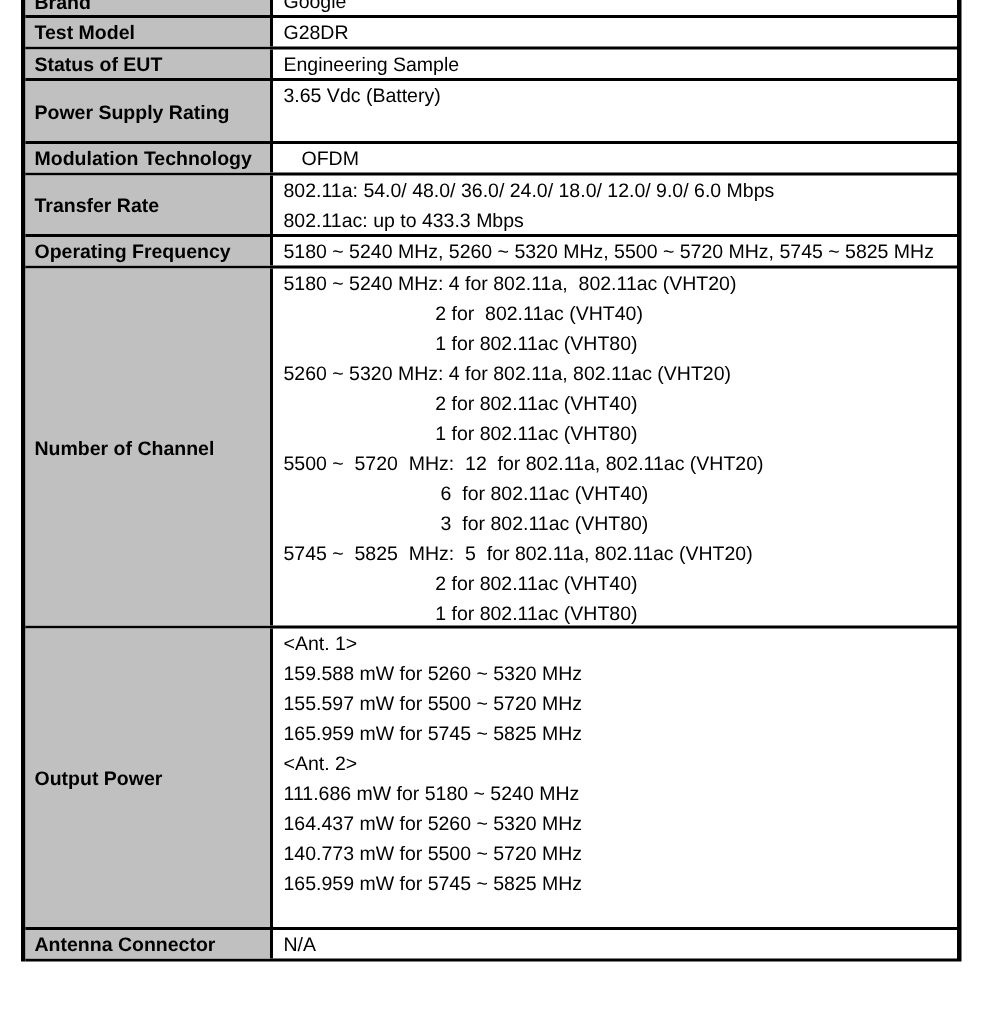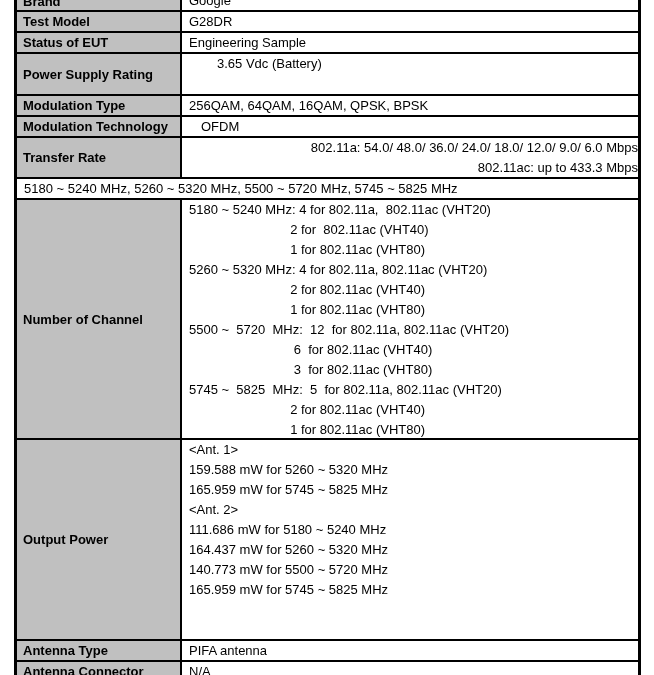--- a/index.html
+++ b/index.html
@@ -30,46 +30,41 @@
       <div class="value single">
         <div class="line">G28DR</div>
       </div>
     </div>
     <div class="row" style="height: 21px;">
       <div class="label">Status of EUT</div>
       <div class="value single">
         <div class="line">Engineering Sample</div>
       </div>
     </div>
-    <div class="row" style="height: 42px; gap: 28px;">
+    <div class="row" style="height: 42px;">
       <div class="label">Power Supply Rating</div>
       <div class="value">
         <div class="line">3.65 Vdc (Battery)</div>
-      </div>
-    </div>
-    <div class="row" style="height: 21px;">
-      <div class="label">Modulation Type</div>
-      <div class="value single">
-        <div class="line">256QAM, 64QAM, 16QAM, QPSK, BPSK</div>
       </div>
     </div>
     <div class="row" style="height: 21px; gap: 12px;">
       <div class="label">Modulation Technology</div>
       <div class="value single">
         <div class="line">OFDM</div>
       </div>
     </div>
-    <div class="row" style="height: 41px; text-align: right;">
+    <div class="row" style="height: 41px;">
       <div class="label">Transfer Rate</div>
       <div class="value">
         <div class="line">802.11a: 54.0/ 48.0/ 36.0/ 24.0/ 18.0/ 12.0/ 9.0/ 6.0 Mbps</div>
         <div class="line">802.11ac: up to 433.3 Mbps</div>
       </div>
     </div>
     <div class="row" style="height: 21px;">
+      <div class="label">Operating Frequency</div>
       <div class="value single">
         <div class="line">5180 ~ 5240 MHz, 5260 ~ 5320 MHz, 5500 ~ 5720 MHz, 5745 ~ 5825 MHz</div>
       </div>
     </div>
     <div class="row" style="height: 240px;">
       <div class="label">Number of Channel</div>
       <div class="value">
         <div class="line">5180 ~ 5240 MHz: 4 for 802.11a,  802.11ac (VHT20)</div>
         <div class="line">                            2 for  802.11ac (VHT40)</div>
         <div class="line">                            1 for 802.11ac (VHT80)</div>
@@ -82,32 +77,27 @@
         <div class="line">5745 ~  5825  MHz:  5  for 802.11a, 802.11ac (VHT20)</div>
         <div class="line">                            2 for 802.11ac (VHT40)</div>
         <div class="line">                            1 for 802.11ac (VHT80)</div>
       </div>
     </div>
     <div class="row" style="height: 201px;">
       <div class="label">Output Power</div>
       <div class="value">
         <div class="line">&lt;Ant. 1&gt;</div>
         <div class="line">159.588 mW for 5260 ~ 5320 MHz</div>
+        <div class="line">155.597 mW for 5500 ~ 5720 MHz</div>
         <div class="line">165.959 mW for 5745 ~ 5825 MHz</div>
         <div class="line">&lt;Ant. 2&gt;</div>
         <div class="line">111.686 mW for 5180 ~ 5240 MHz</div>
         <div class="line">164.437 mW for 5260 ~ 5320 MHz</div>
         <div class="line">140.773 mW for 5500 ~ 5720 MHz</div>
         <div class="line">165.959 mW for 5745 ~ 5825 MHz</div>
-      </div>
-    </div>
-    <div class="row" style="height: 21px;">
-      <div class="label">Antenna Type</div>
-      <div class="value single">
-        <div class="line">PIFA antenna</div>
       </div>
     </div>
     <div class="row" style="height: 21px;">
       <div class="label">Antenna Connector</div>
       <div class="value single">
         <div class="line">N/A</div>
       </div>
     </div>
   </div>
 

